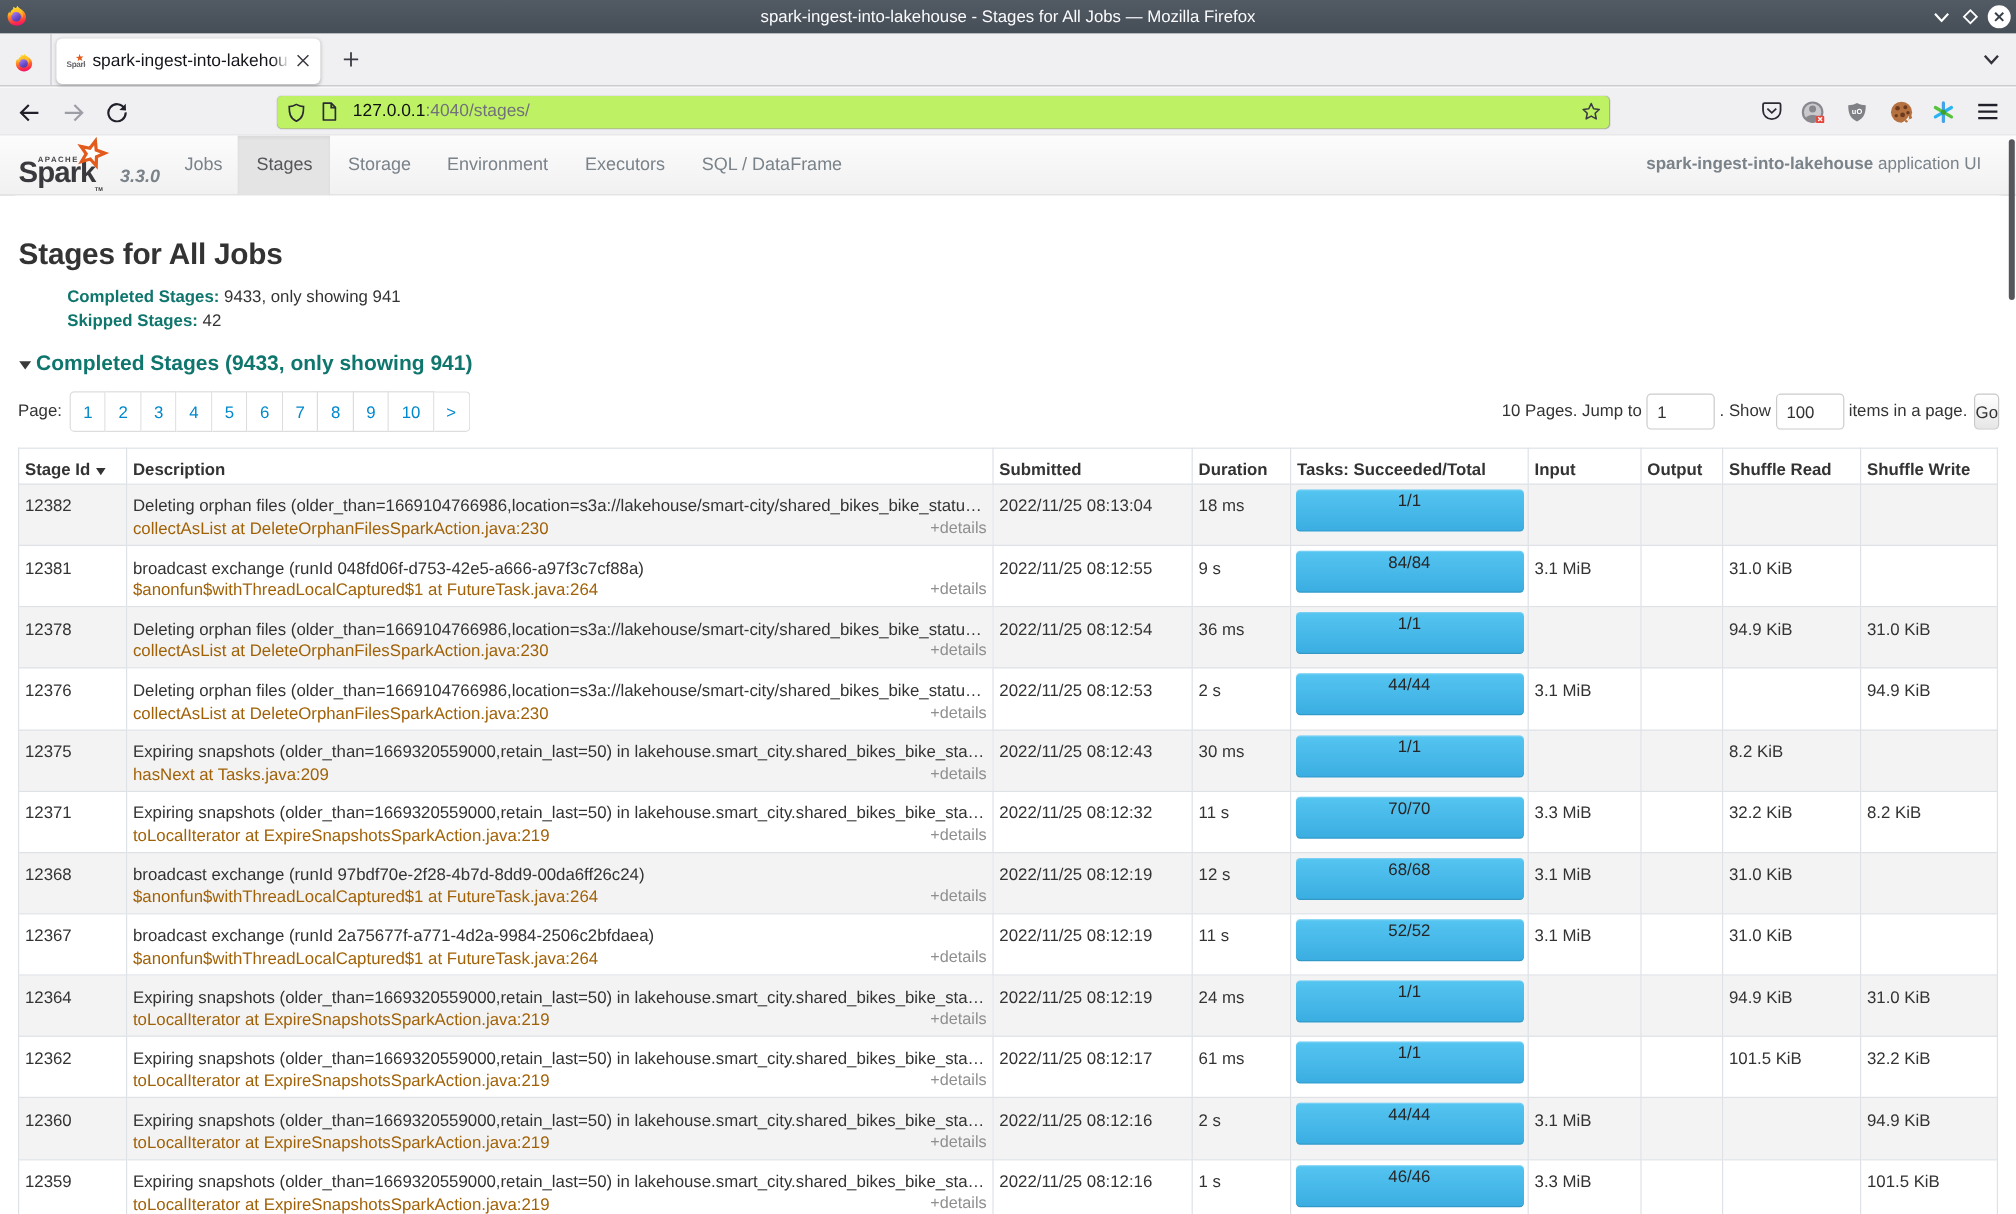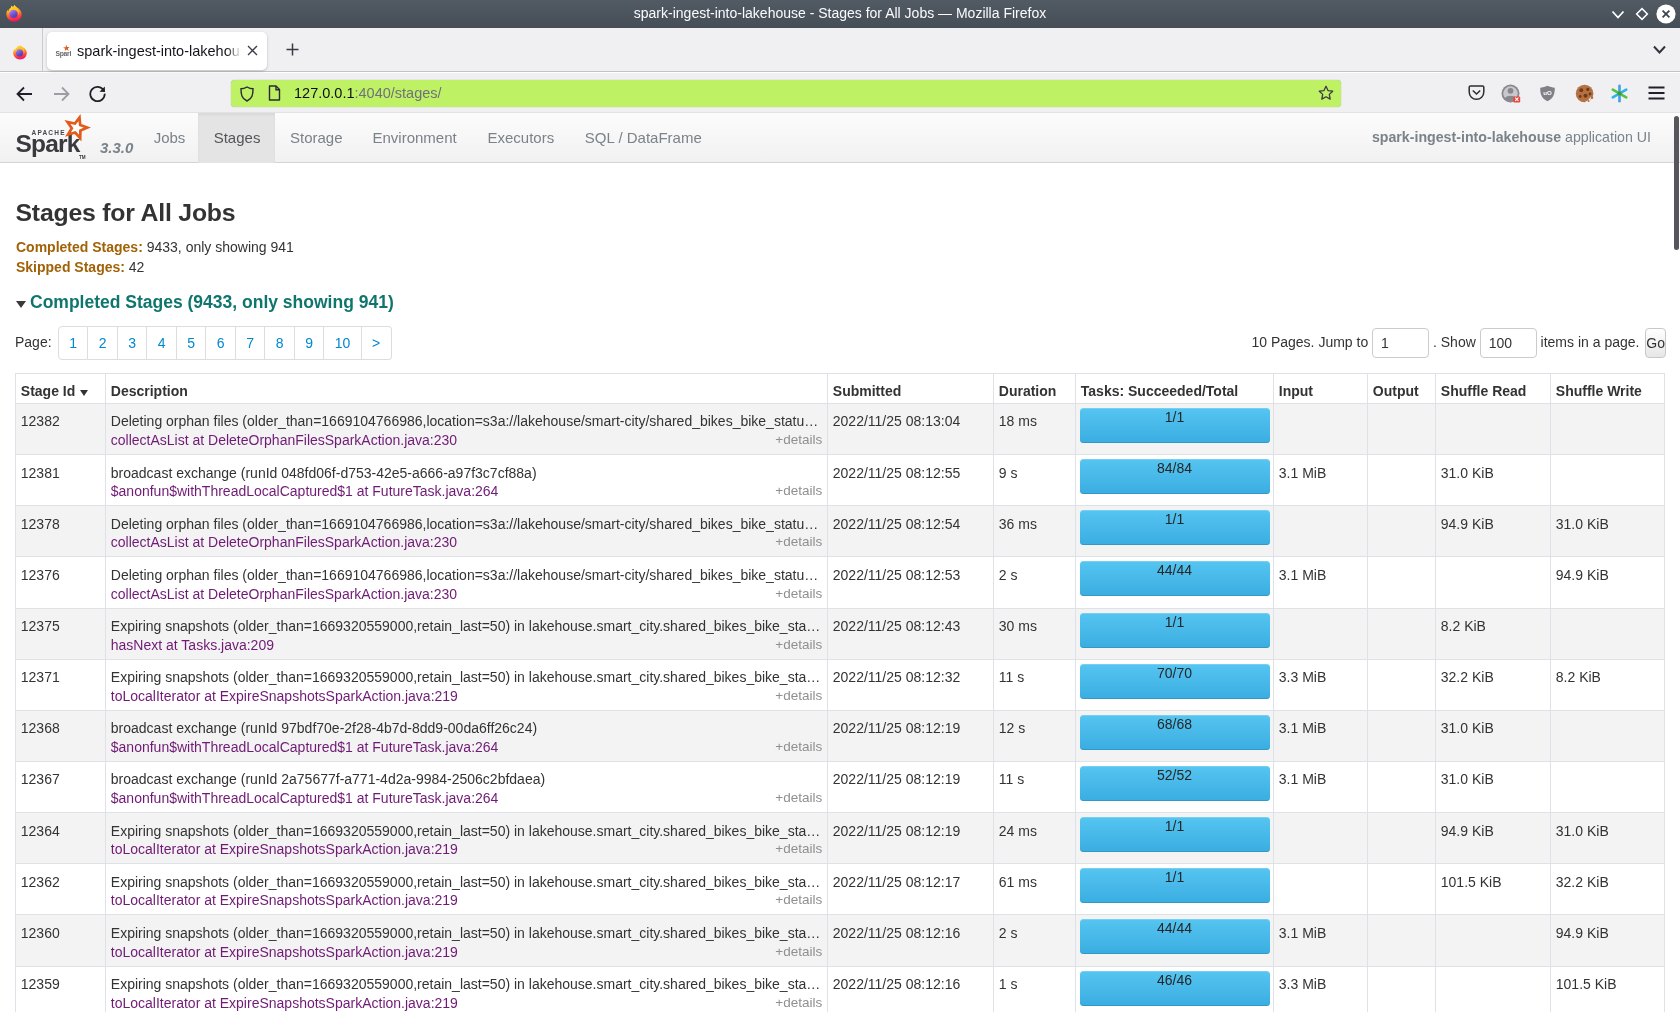--- a/index.html
+++ b/index.html
@@ -37,21 +37,21 @@
 .version { position:absolute; left:100px; top:29.3px; font-size:15px; font-weight:bold;
   color:#7a828a; line-height:12px;font-style:italic; }
 
 .sbthumb { position:absolute; left:1674px; top:116px; width:5px; height:134px;
   background:#56565d; border-radius:2.5px; }
 
 .content { position:absolute; left:0; top:163px; width:1680px; height:849px; background:#fff;border-radius:15px; }
 h3 { position:absolute; left:15.5px; top:37.2px; font-size:24.8px; font-weight:bold; color:#333;
   letter-spacing:-0.2px; line-height:25px; }
 .stats { position:absolute; left:16px; top:74px; font-size:14px; line-height:20.2px; color:#333; }
-.stats b { color:#a16207; }
+.stats b { color:#0f766e;margin-left:40px; }
 .collapse-h { position:absolute; left:30px; top:131px; font-size:17.5px; font-weight:bold;
   color:#0f766e; line-height:17.5px; }
 .arrow { position:absolute; left:15.5px; top:138px; width:0; height:0;
   border-left:5.5px solid transparent; border-right:5.5px solid transparent; border-top:7px solid #3a3a3a; }
 .pagerow { position:absolute; left:0; top:163px; width:1680px; height:33px; font-size:14px; }
 .pagelabel { position:absolute; left:15px; top:0; height:33px; line-height:33px; color:#333; }
 ul.pagination { position:absolute; left:58px; top:0; list-style:none; display:flex; }
 ul.pagination li a { display:block; padding:6px 10.35px; font-size:14px; line-height:20px; color:#0088cc;
   background:#fff; border:1px solid #ddd; border-left:none; text-decoration:none; }
 ul.pagination li:first-child a { border-left:1px solid #ddd; border-radius:4px 0 0 4px; }
@@ -68,21 +68,21 @@
 table { position:absolute; left:15px; top:209.5px; width:1649px; table-layout:fixed;
   border-collapse:collapse; font-size:14px; }
 th, td { border:1px solid #dee2e6; vertical-align:top; padding:8.5px 4.8px 4.35px; line-height:18.65px;
   text-align:left; font-weight:normal; color:#333; }
 th { font-weight:bold; padding:8px 4.8px 2.7px; line-height:18.7px; }
 tr.odd td { background:#f3f3f4; }
 .sorttri { display:inline-block; margin-left:5px; width:0; height:0;
   border-left:4.5px solid transparent; border-right:4.5px solid transparent; border-top:6px solid #333; }
 td.desc1 { white-space:nowrap; overflow:hidden; }
 td.tcell { padding:4px 3.5px; }
-a.blue { color:#701a75; text-decoration:none; }
+a.blue { color:#a16207; text-decoration:none; }
 .dline2 { display:flex; justify-content:space-between; }
 .plusdet { color:#8f8f8f; font-size:13.5px; }
 .pbar { height:35px; border-radius:3.5px;
   background:linear-gradient(#55c5f1, #3aade1); box-shadow:inset 0 -1px 0 rgba(0,0,0,.12), inset 0 1px 0 rgba(255,255,255,.2);
   text-align:center; line-height:19px; color:#262626; }
 </style>
 </head>
 <body>
 <div class="titlebar">
   <div class="title">spark-ingest-into-lakehouse - Stages for All Jobs — Mozilla Firefox</div>

